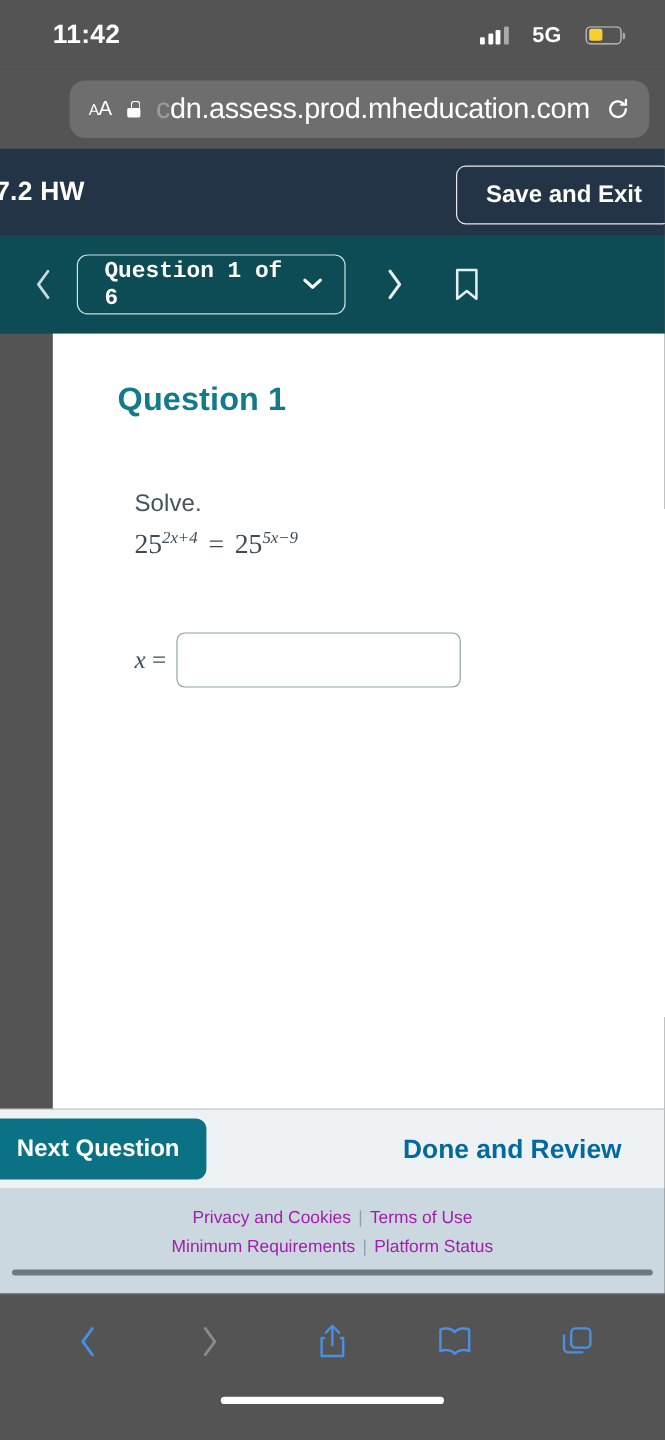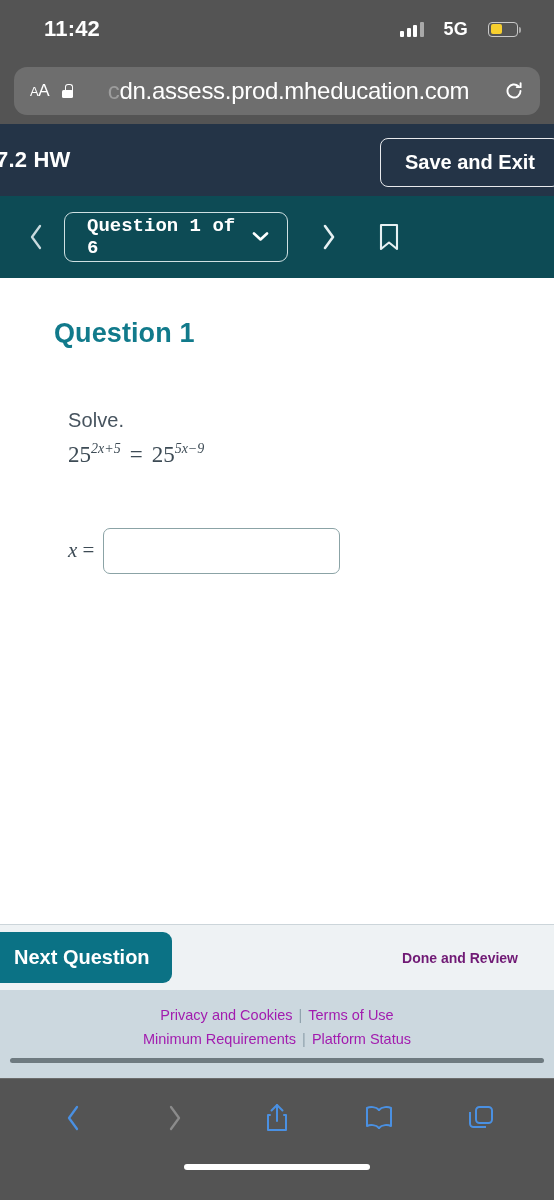--- a/index.html
+++ b/index.html
@@ -25,21 +25,21 @@
   .sig i:nth-child(3){height:12px}.sig i:nth-child(4){height:15px;background:#a9a9a9}
   .net { font-size: 18px; font-weight: 600; letter-spacing: .2px; }
   .batt { width: 30px; height: 15px; border: 1.6px solid #c9c9c9; border-radius: 4px; position: relative; padding: 1.6px; }
   .batt::after { content:""; position:absolute; right:-4px; top:4px; width:2px; height:6px; background:#a8a8a8; border-radius:0 2px 2px 0; }
   .batt span { display:block; height:100%; width:45%; background:#f7cf2e; border-radius:2px; }
 
   
   .urlbar-wrap { flex: 0 0 66px; background:#545454; padding: 0 14px; display:flex; align-items:center; }
   .urlbar {
     width:100%; height:48px; background:#6e6e6e; border-radius:13px;
-    display:flex; align-items:center; padding:0 16px; gap:13px; color:#fff;
+    display:flex; align-items:center; padding:0 16px; gap:13px; color:#fff;margin-left:44px;
   }
   .aa { font-size:17px; letter-spacing:-.5px; white-space:nowrap; }
   .aa .sm { font-size:13px; }
   .lock { width:11px; height:14px; position:relative; flex:0 0 11px; }
   .lock::before { content:""; position:absolute; bottom:0; left:0; width:11px; height:8px; background:#fff; border-radius:1.5px; }
   .lock::after { content:""; position:absolute; top:0; left:2.5px; width:6px; height:7px; border:1.8px solid #fff; border-bottom:none; border-radius:3px 3px 0 0; }
   .url { flex:1; font-size:24px; text-align:center; white-space:nowrap; overflow:hidden; letter-spacing:-.3px; }
   .url .dim { color:#9d9d9d; }
   .reload { width:20px; height:20px; flex:0 0 20px; }
 
@@ -62,21 +62,21 @@
   .qselect {
     margin-left:8px; width:224px; height:50px; border:1.8px solid #cfe0e2; border-radius:9px;
     background:transparent; color:#fff; font-size:19px; font-weight:bold;
     display:flex; align-items:center; justify-content:space-between; padding:0 18px 0 22px;
     cursor:pointer; font-family:Liberation Mono, monospace;
   }
   .chev-next { width:54px; display:flex; justify-content:center; margin-left:14px; cursor:pointer; }
   .bookmark { width:46px; display:flex; justify-content:center; margin-left:10px; cursor:pointer; }
 
   
-  .content { flex:1 1 auto; background:#fff; padding:40px 24px 0 54px; overflow:hidden; }
+  .content { flex:1 1 auto; background:#fff; padding:40px 24px 0 54px; overflow:hidden;margin-left:44px; }
   .q-heading { color:#117a8b; font-size:27px; font-weight:bold; letter-spacing:.1px; }
   .q-body { margin-top:60px; padding-left:14px; }
   .solve { color:#46535e; font-size:20px; letter-spacing:.1px; }
   .equation {
     margin-top:9px; color:#3d4b55; font-size:23px;
     font-family:"Liberation Serif", serif;
   }
   .equation sup { font-size:14px; vertical-align:super; }
   .equation .it { font-style:italic; }
   .equation .eq { margin:0 9px; }
@@ -93,21 +93,21 @@
   .actionbar {
     flex:0 0 66px; background:#eef2f4; border-top:1.5px solid #ccd5da;
     display:flex; align-items:center; justify-content:space-between; padding-right:36px;
   }
   .next-btn {
     background:#0b7285; color:#fff; border:none; border-radius:9px;
     font-size:20px; font-weight:bold; padding:14px 22px; margin-left:-8px;
     cursor:pointer; font-family:"Liberation Sans", sans-serif; white-space:nowrap;
   }
   .done-link {
-    color:#701a75; font-size:14px; font-weight:bold; text-decoration:none;
+    color:#0369a1; font-size:22px; font-weight:bold; text-decoration:none;
     cursor:pointer; white-space:nowrap;
   }
 
   
   .footer {
     flex:0 0 88px; background:#ccd8df; color:#5d6f7c;
     font-size:14.5px; text-align:center; padding-top:13px; line-height:1.68;
   }
   .footer a { color:#a21caf; text-decoration:none; cursor:pointer; }
   .footer .sep { color:#8fa2ad; margin:0 6px; }
@@ -186,21 +186,21 @@
           <path d="M4 3 H20 V27 L12 20.5 L4 27 Z"></path>
         </svg>
     </span>
   </div>
 
   <div class="content">
     <div class="q-heading">Question 1</div>
     <div class="q-body">
       <div class="solve">Solve.</div>
       <div class="equation">
-        <span>25</span><sup class="it">2x+5</sup><span class="eq">=</span><span>25</span><sup class="it">5x−9</sup>
+        <span>25</span><sup class="it">2x+4</sup><span class="eq">=</span><span>25</span><sup class="it">5x−9</sup>
       </div>
       <div class="answer-row">
         <span class="xlabel"><span class="it">x</span> <span>=</span></span>
         <input class="answer-input" type="text" value="" placeholder="" style="">
       </div>
     </div>
   </div>
 
   <div class="actionbar">
     <button class="next-btn">Next Question</button>

